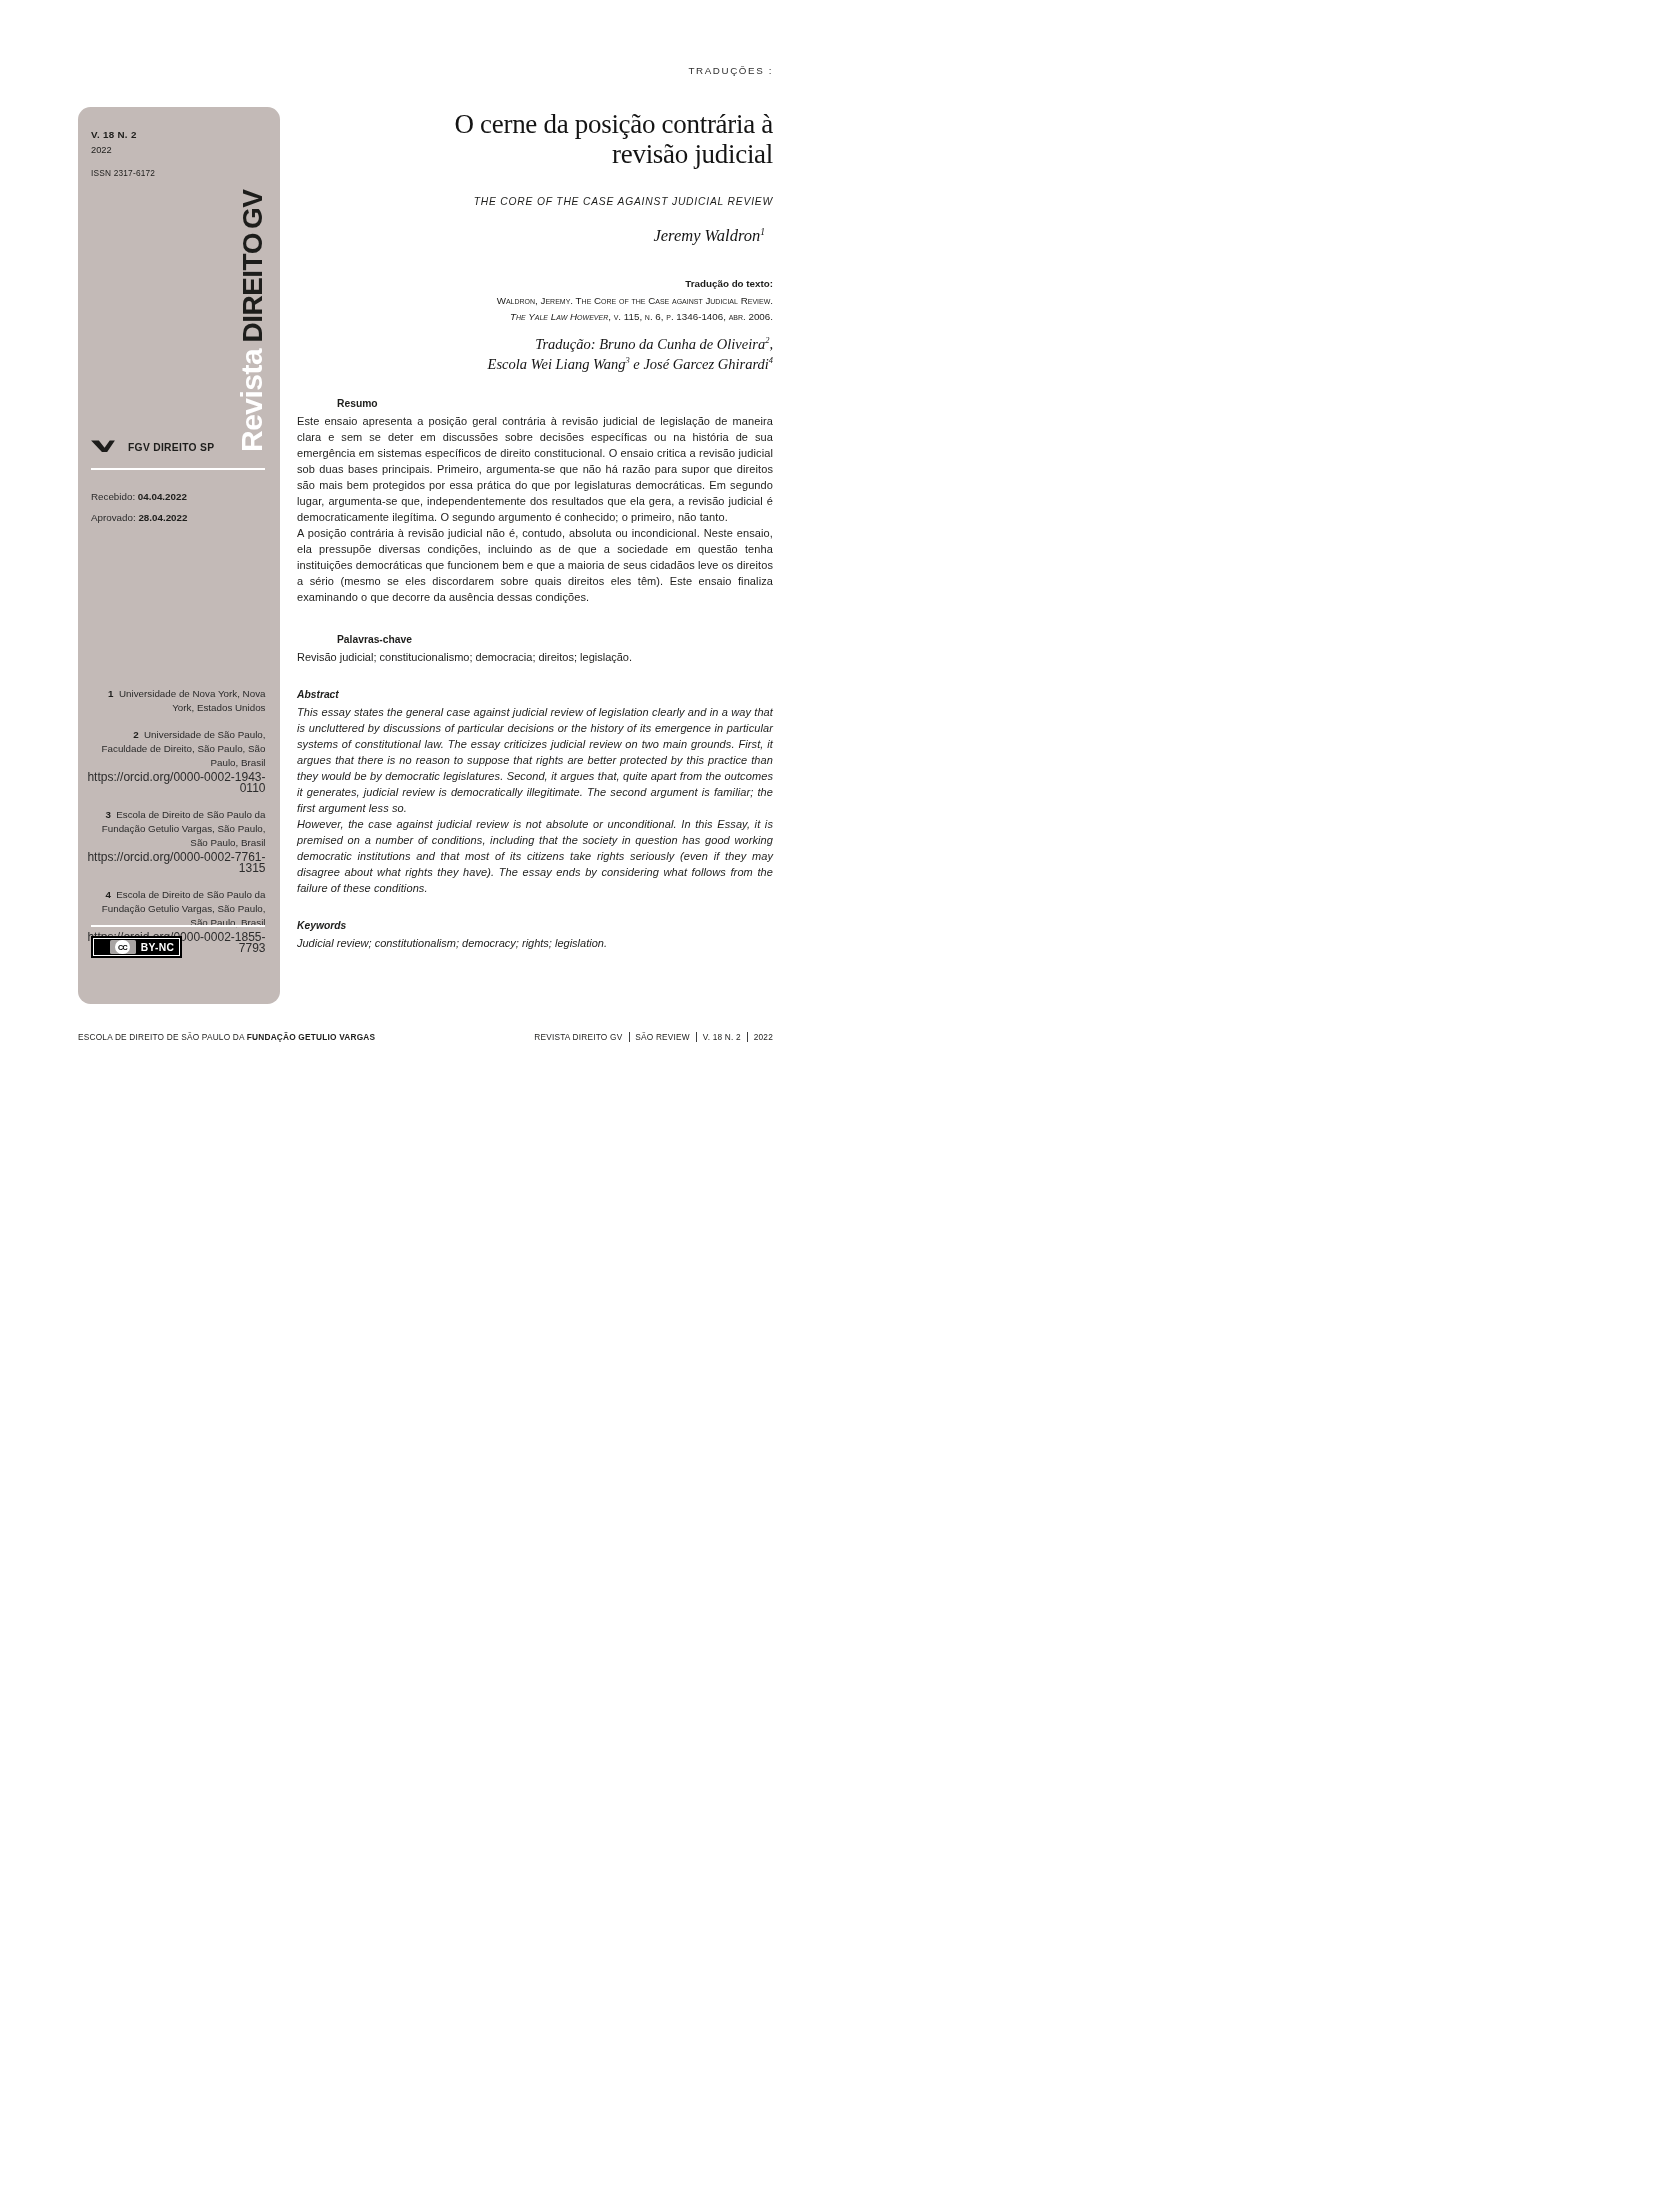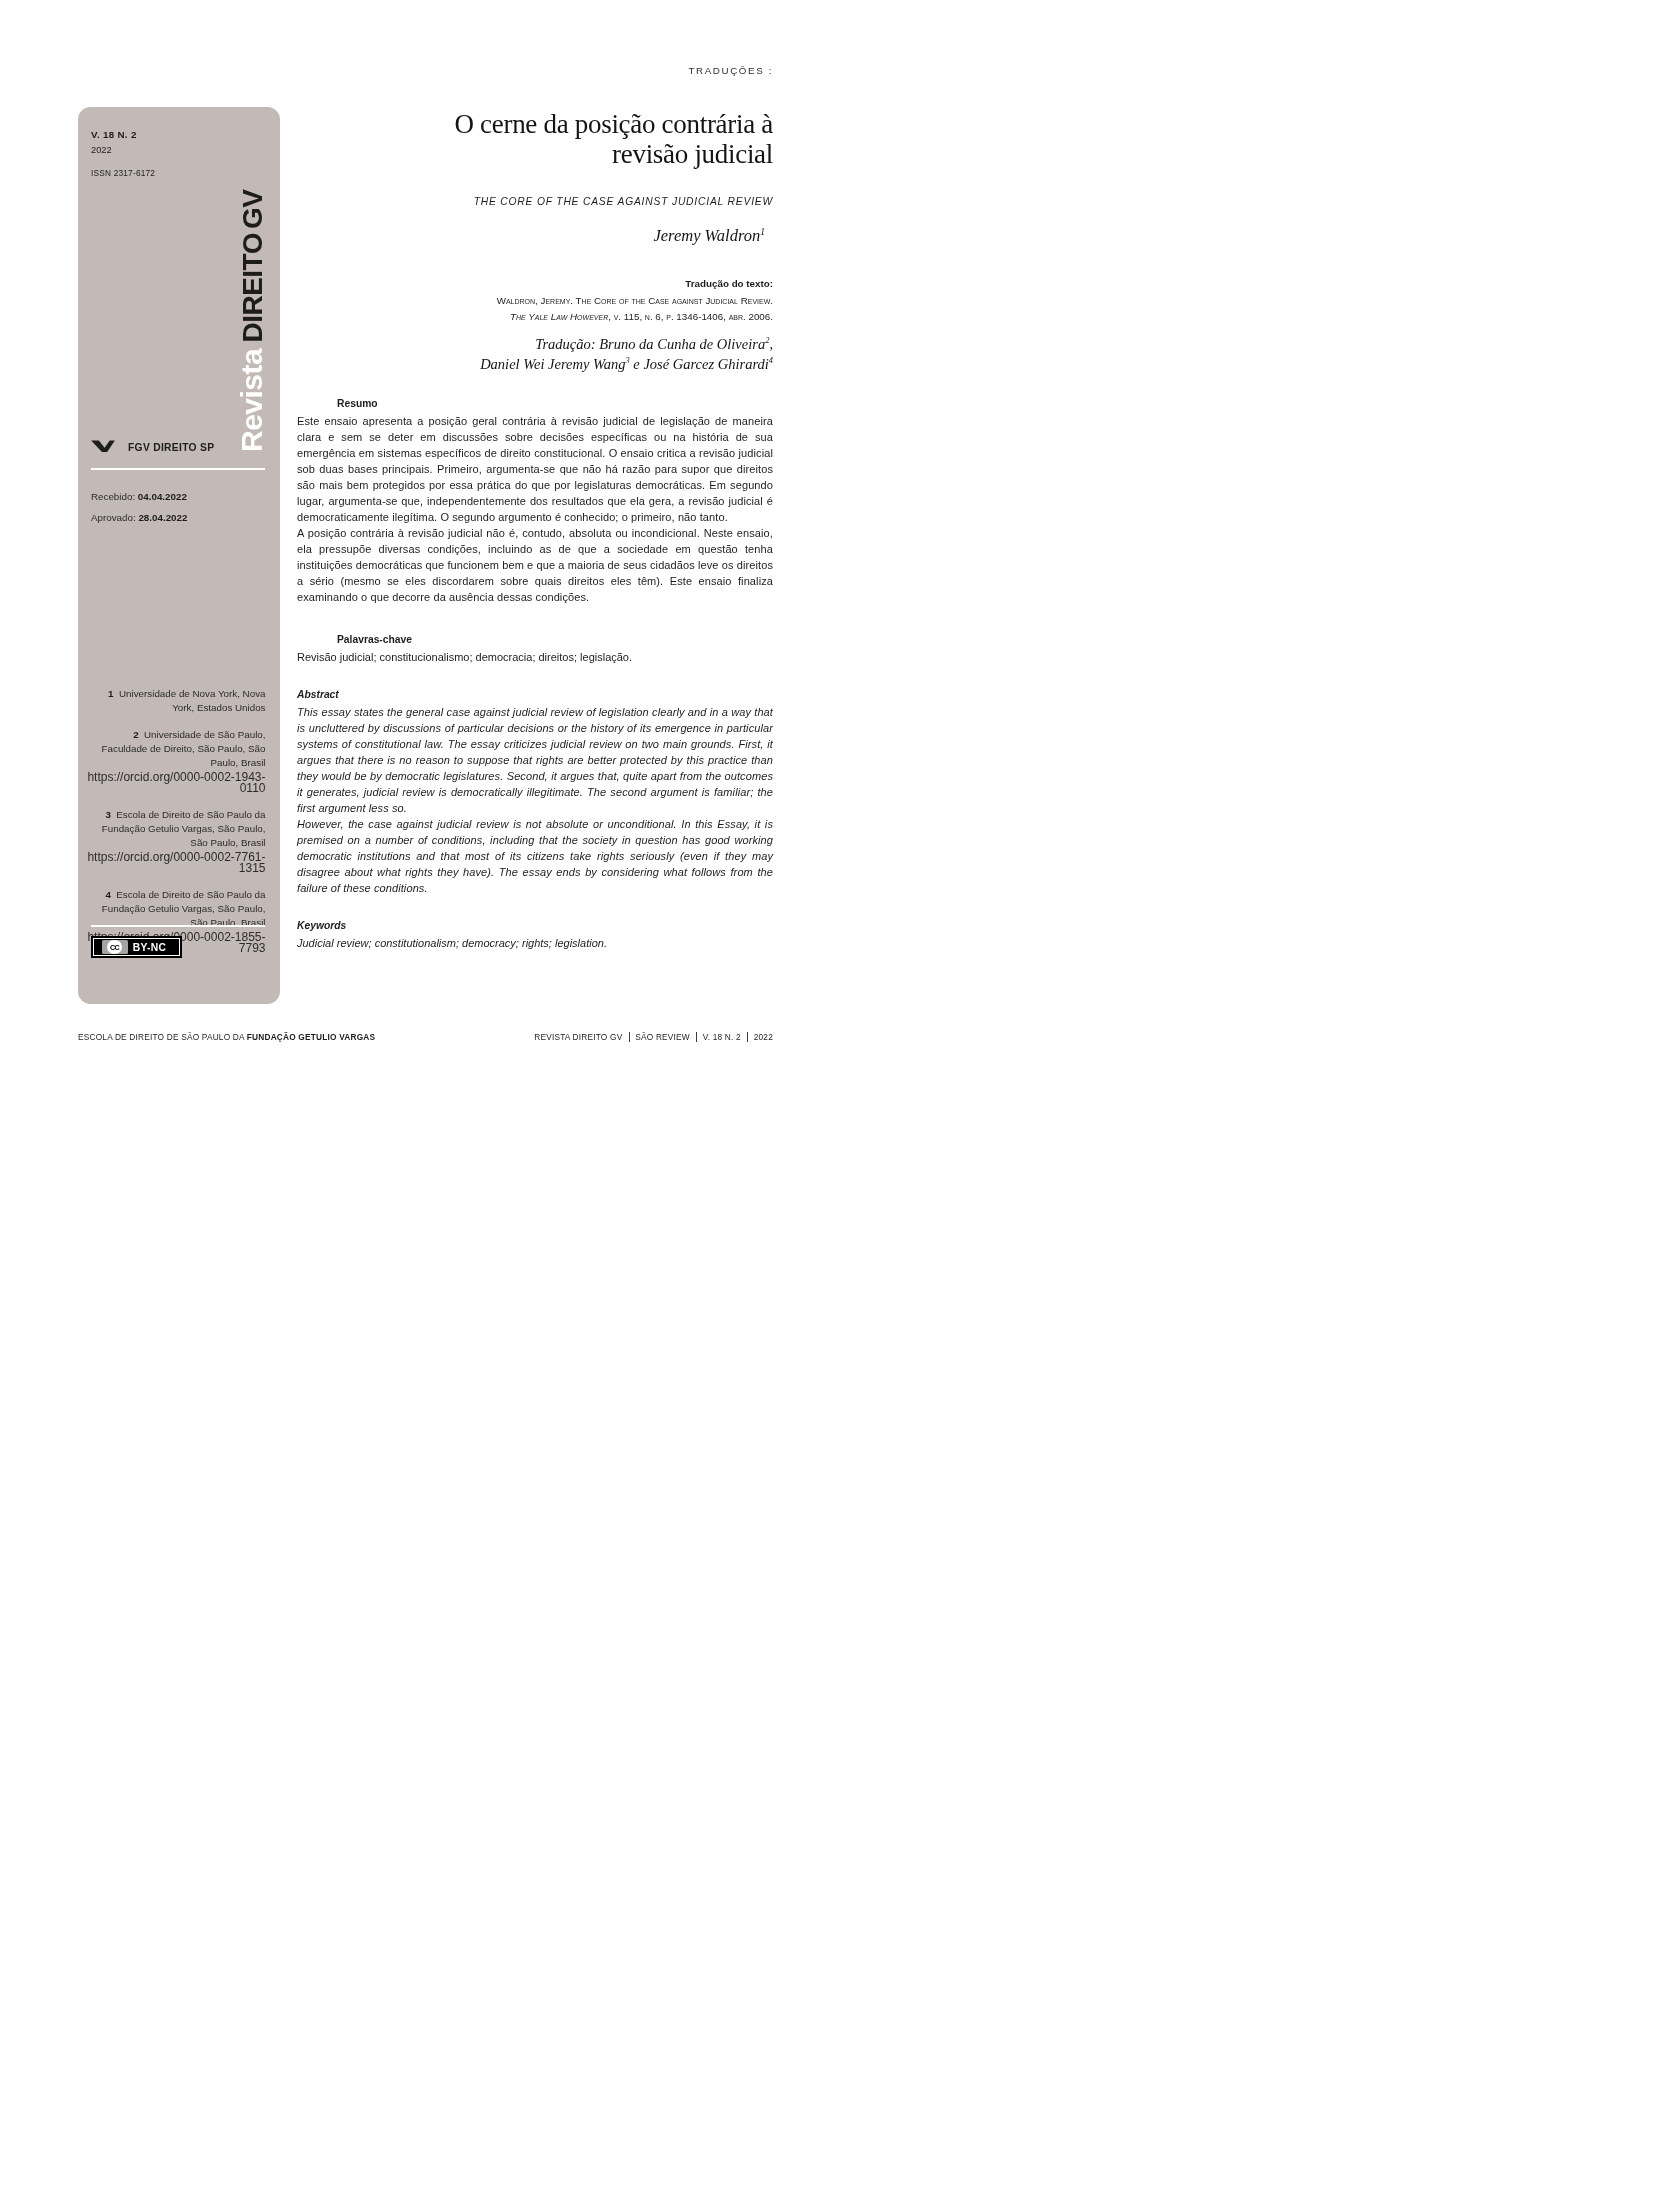--- a/index.html
+++ b/index.html
@@ -40,21 +40,21 @@
   .fn-num{font-weight:700;color:#1d1d1b;}
   .fn-orcid{font-size:12px;line-height:11.4px;margin-top:1.6px;color:#2b2b2b;}
   .cc-badge{
     position:absolute;left:13px;top:829px;width:91px;height:22px;
     background:#000;box-sizing:border-box;padding:1.6px;
   }
   .cc-inner{
     border:1px solid #fff;background:#000;height:100%;box-sizing:border-box;
     display:flex;align-items:center;
   }
-  .cc-gray{width:26px;height:13.4px;background:#a7a3a2;border-radius:1.6px;margin-left:8px;
+  .cc-gray{width:26px;height:13.4px;background:#a7a3a2;border-radius:1.6px;margin-left:16px;
     display:flex;align-items:center;justify-content:center;flex:0 0 auto;}
   .cc-circle{width:14.5px;height:14.5px;background:#fff;border-radius:50%;
     display:flex;align-items:center;justify-content:center;
     font-weight:700;font-size:7.2px;letter-spacing:-0.5px;color:#000;}
   .cc-label{color:#fff;font-weight:700;font-size:10.3px;margin-left:5.2px;letter-spacing:0.3px;}
   
   .kicker{position:absolute;right:54px;top:65px;font-size:9.8px;letter-spacing:1.6px;color:#2f2f2f;}
   .title{
     position:absolute;right:54px;top:109px;width:569px;text-align:right;
     font-family:"Liberation Serif",serif;font-size:27px;line-height:30px;color:#141414;
@@ -161,21 +161,21 @@
   </div>
 
   <div class="cite-block">
     <div class="cite-label">Tradução do texto:</div>
     <div class="scaps">Waldron, Jeremy. The Core of the Case against Judicial Review.</div>
     <div class="scaps"><i>The Yale Law However</i><span>, v. 115, n. 6, p. 1346-1406, abr. 2006.</span></div>
   </div>
 
   <div class="trad-block">
     <div><span>Tradução: </span><span>Bruno da Cunha de Oliveira</span><sup>2</sup><span>,</span></div>
-    <div><span>Daniel Wei Jeremy Wang</span><sup>3</sup><span> e </span><span>José Garcez Ghirardi</span><sup>4</sup></div>
+    <div><span>Escola Wei Liang Wang</span><sup>3</sup><span> e </span><span>José Garcez Ghirardi</span><sup>4</sup></div>
   </div>
 
   <div class="main-flow">
     <h2 class="h-sans">Resumo</h2>
     <div class="body-txt">
       <p>Este ensaio apresenta a posição geral contrária à revisão judicial de legislação de maneira clara e sem se deter em discussões sobre decisões específicas ou na história de sua emergência em sistemas específicos de direito constitucional. O ensaio critica a revisão judicial sob duas bases principais. Primeiro, argumenta-se que não há razão para supor que direitos são mais bem protegidos por essa prática do que por legislaturas democráticas. Em segundo lugar, argumenta-se que, independentemente dos resultados que ela gera, a revisão judicial é democraticamente ilegítima. O segundo argumento é conhecido; o primeiro, não tanto.</p>
       <p>A posição contrária à revisão judicial não é, contudo, absoluta ou incondicional. Neste ensaio, ela pressupõe diversas condições, incluindo as de que a sociedade em questão tenha instituições democráticas que funcionem bem e que a maioria de seus cidadãos leve os direitos a sério (mesmo se eles discordarem sobre quais direitos eles têm). Este ensaio finaliza examinando o que decorre da ausência dessas condições.</p>
     </div>
 
     <div class="gap-lg"></div>

